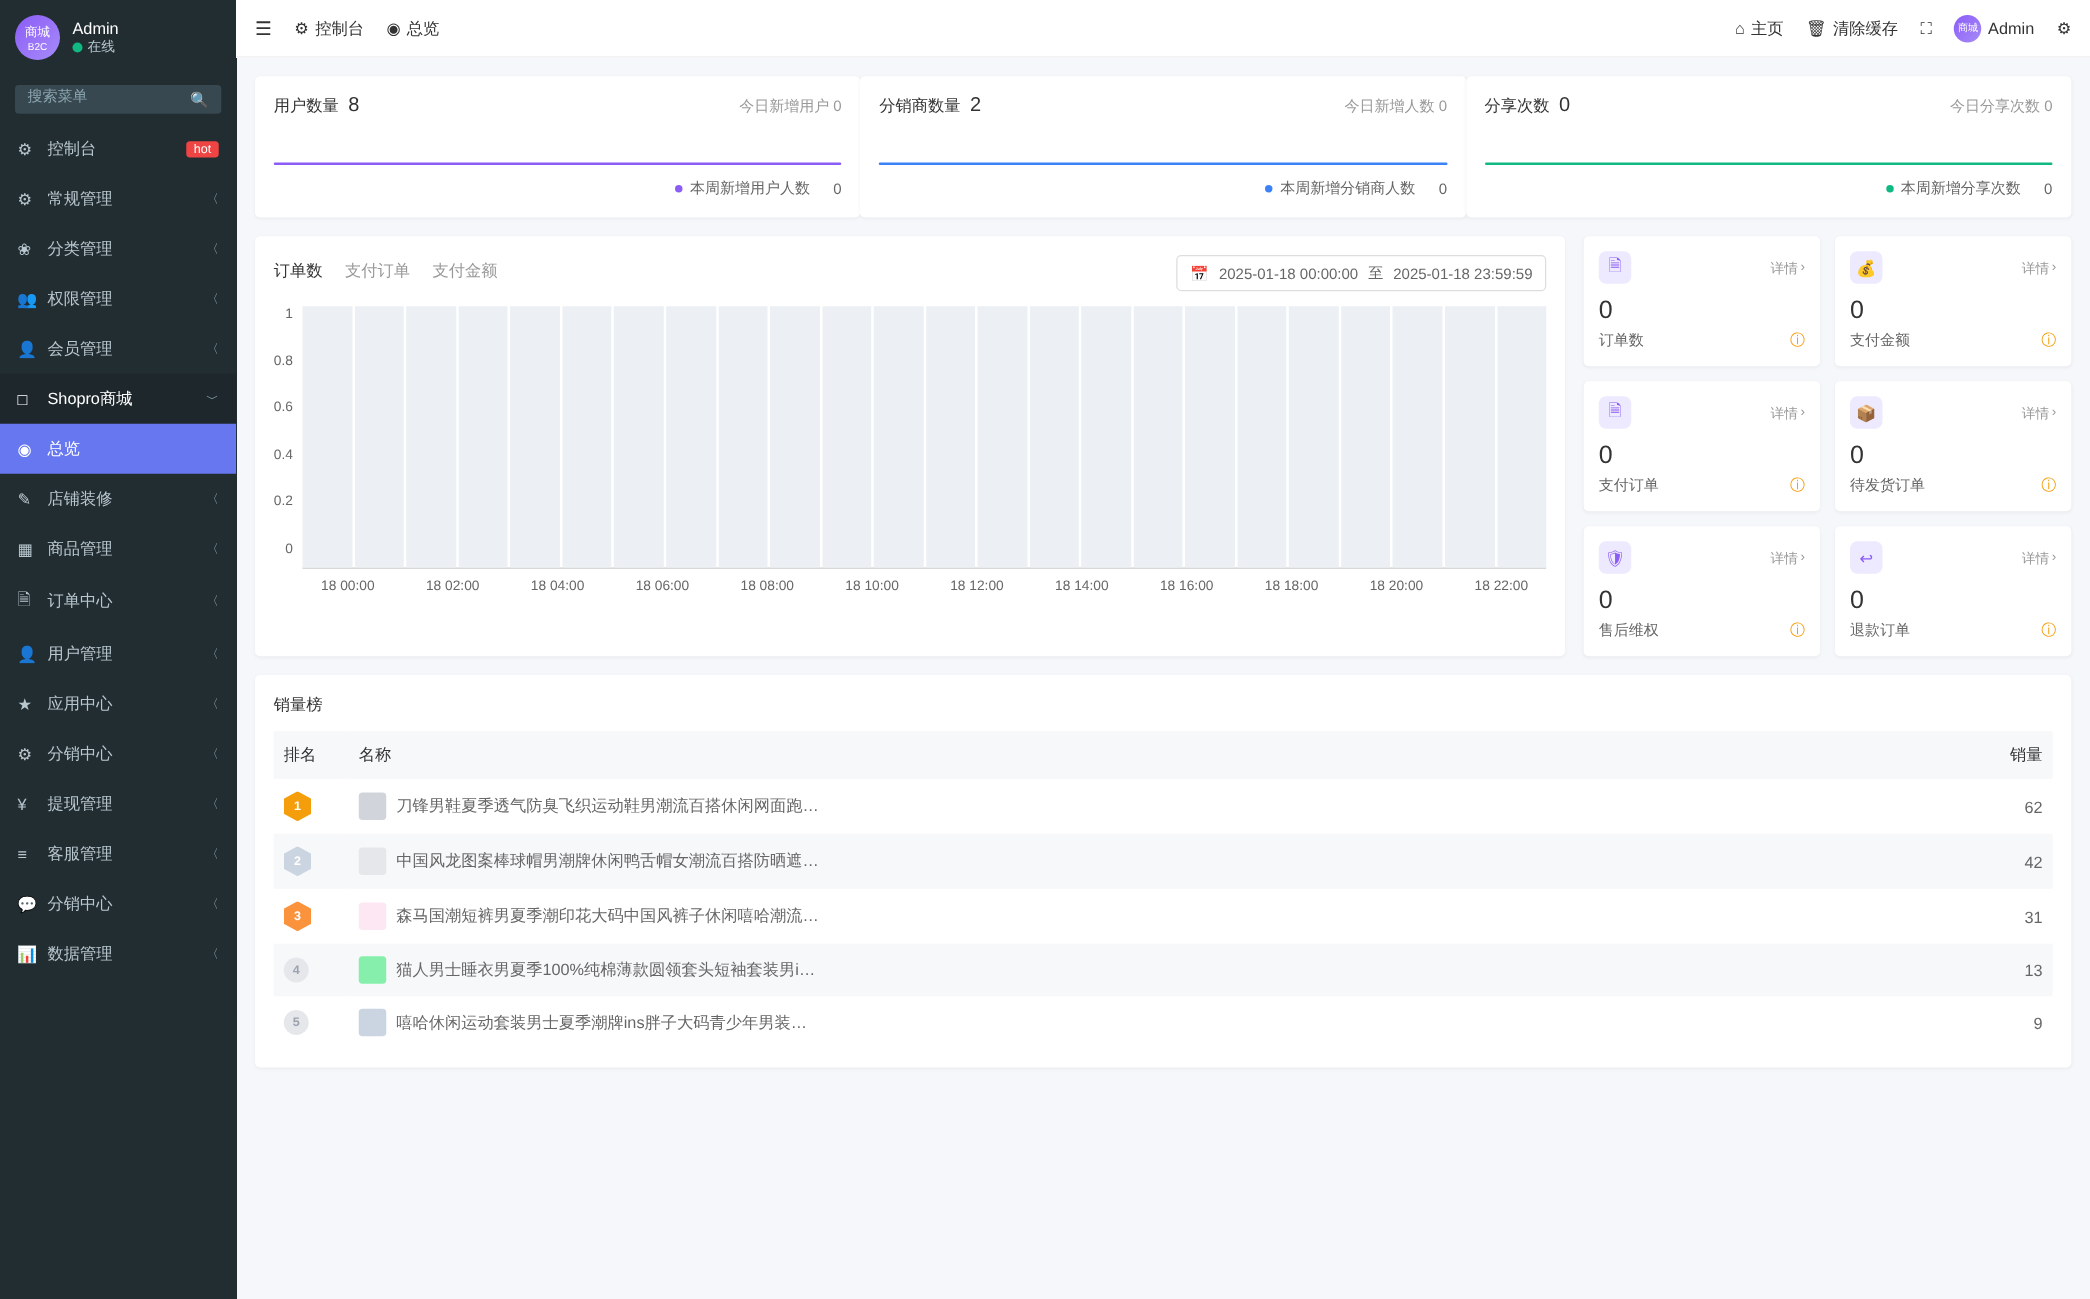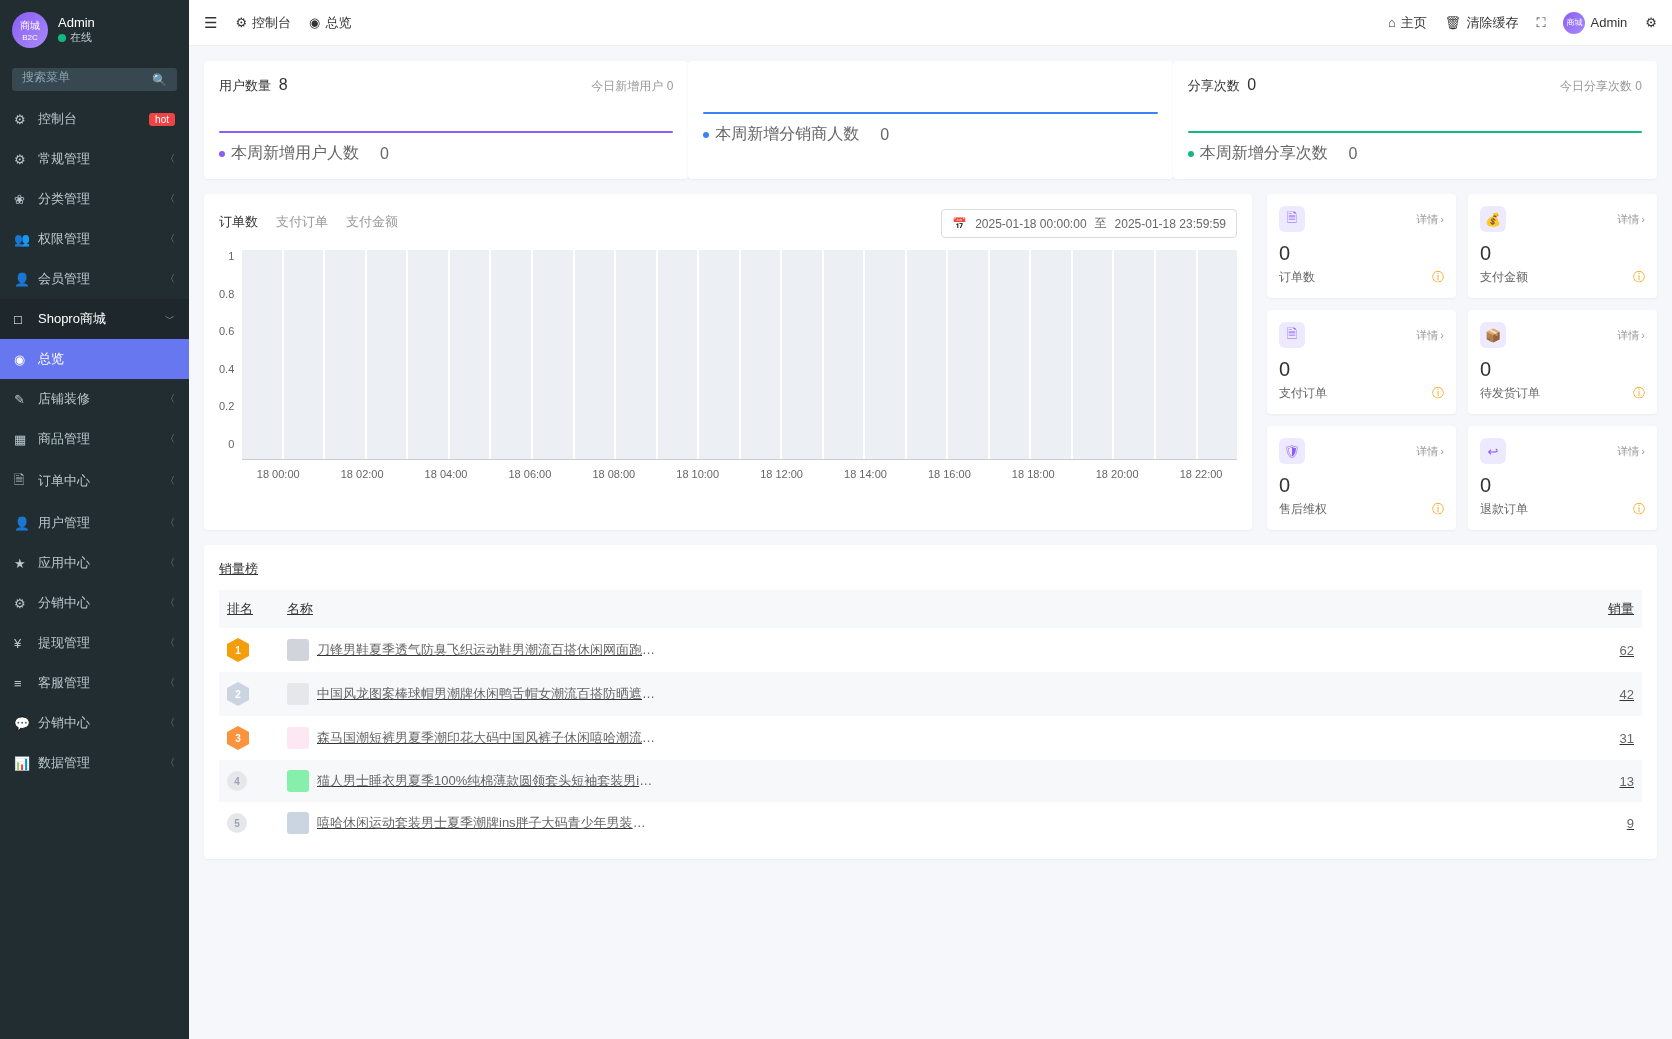--- a/index.html
+++ b/index.html
@@ -42,21 +42,21 @@
 .top-cards { display: flex; margin-bottom: 15px; }
 .top-card { flex: 1; background: #fff; border-radius: 4px; padding: 15px; box-shadow: 0 1px 3px rgba(0,0,0,.05); }
 .top-card-header { display: flex; justify-content: space-between; align-items: baseline; }
 .top-card-title { font-size: 13px; color: #333; }
 .top-card-value { font-size: 16px; color: #333; margin-left: 4px; }
 .top-card-today { font-size: 12px; color: #999; }
 .top-card-line { height: 2px; margin: 36px 0 10px; border-radius: 2px; }
 .line-purple { background: #8b5cf6; }
 .line-blue { background: #3b82f6; }
 .line-green { background: #10b981; }
-.top-card-footer { display: flex; align-items: center; gap: 6px; font-size: 16px; color: #666; }
+.top-card-footer { display: flex; align-items: center; gap: 6px; font-size: 12px; color: #666; justify-content: flex-end; }
 .dot { width: 6px; height: 6px; border-radius: 50%; display: inline-block; }
 .dot-purple { background: #8b5cf6; }
 .dot-blue { background: #3b82f6; }
 .dot-green { background: #10b981; }
 
 
 .chart-row { display: flex; gap: 15px; margin-bottom: 15px; }
 .chart-panel { flex: 1; background: #fff; border-radius: 4px; padding: 15px; box-shadow: 0 1px 3px rgba(0,0,0,.05); }
 .chart-tabs { display: flex; align-items: center; gap: 18px; margin-bottom: 12px; }
 .chart-tab { font-size: 13px; color: #999; cursor: pointer; padding-bottom: 4px; }
@@ -77,21 +77,21 @@
 .stat-icon { width: 26px; height: 26px; border-radius: 6px; display: flex; align-items: center; justify-content: center; font-size: 13px; }
 .stat-icon-purple { background: #ede9fe; color: #8b5cf6; }
 .stat-detail { font-size: 11px; color: #999; display: flex; align-items: center; gap: 2px; }
 .stat-value { font-size: 20px; font-weight: 500; }
 .stat-footer { display: flex; justify-content: space-between; align-items: center; margin-top: 4px; }
 .stat-label { font-size: 12px; color: #666; }
 .stat-warn { color: #f59e0b; font-size: 12px; }
 
 
 .bottom-row { display: flex; gap: 15px; }
-.table-panel { background: #fff; border-radius: 4px; padding: 15px; box-shadow: 0 1px 3px rgba(0,0,0,.05); text-decoration: underline; }
+.table-panel { background: #fff; border-radius: 4px; padding: 15px; box-shadow: 0 1px 3px rgba(0,0,0,.05); }
 .table-panel.sales { flex: 1; }
 .table-panel.search { width: 580px; display: flex; gap: 15px; }
 .panel-title { font-size: 13px; color: #333; font-weight: 500; margin-bottom: 12px; }
 .data-table { width: 100%; border-collapse: collapse; font-size: 13px; }
 .data-table th { text-align: left; padding: 10px 8px; color: #333; font-weight: 500; background: #f7f8fa; }
 .data-table th.right, .data-table td.right { text-align: right; }
 .data-table td { padding: 10px 8px; color: #666; }
 .data-table tr:nth-child(even) td { background: #f7f8fa; }
 .rank-badge { width: 22px; height: 24px; display: inline-flex; align-items: center; justify-content: center; font-size: 10px; color: #fff; font-weight: bold; }
 .rank-1 { background: #f59e0b; clip-path: polygon(50% 0%, 100% 25%, 100% 75%, 50% 100%, 0% 75%, 0% 25%); }
@@ -263,20 +263,24 @@
   <div class="top-cards" id="top-cards">
       <div class="top-card">
         <div class="top-card-header">
           <div><span class="top-card-title">用户数量</span> <span class="top-card-value">8</span></div>
           <div class="top-card-today">今日新增用户 0</div>
         </div>
         <div class="top-card-line line-purple"></div>
         <div class="top-card-footer"><span class="dot dot-purple"></span><span>本周新增用户人数</span>&nbsp;&nbsp;<span>0</span></div>
       </div>
       <div class="top-card">
+        <div class="top-card-header">
+          <div><span class="top-card-title">分销商数量</span> <span class="top-card-value">2</span></div>
+          <div class="top-card-today">今日新增人数 0</div>
+        </div>
         <div class="top-card-line line-blue"></div>
         <div class="top-card-footer"><span class="dot dot-blue"></span><span>本周新增分销商人数</span>&nbsp;&nbsp;<span>0</span></div>
       </div>
       <div class="top-card">
         <div class="top-card-header">
           <div><span class="top-card-title">分享次数</span> <span class="top-card-value">0</span></div>
           <div class="top-card-today">今日分享次数 0</div>
         </div>
         <div class="top-card-line line-green"></div>
         <div class="top-card-footer"><span class="dot dot-green"></span><span>本周新增分享次数</span>&nbsp;&nbsp;<span>0</span></div>

